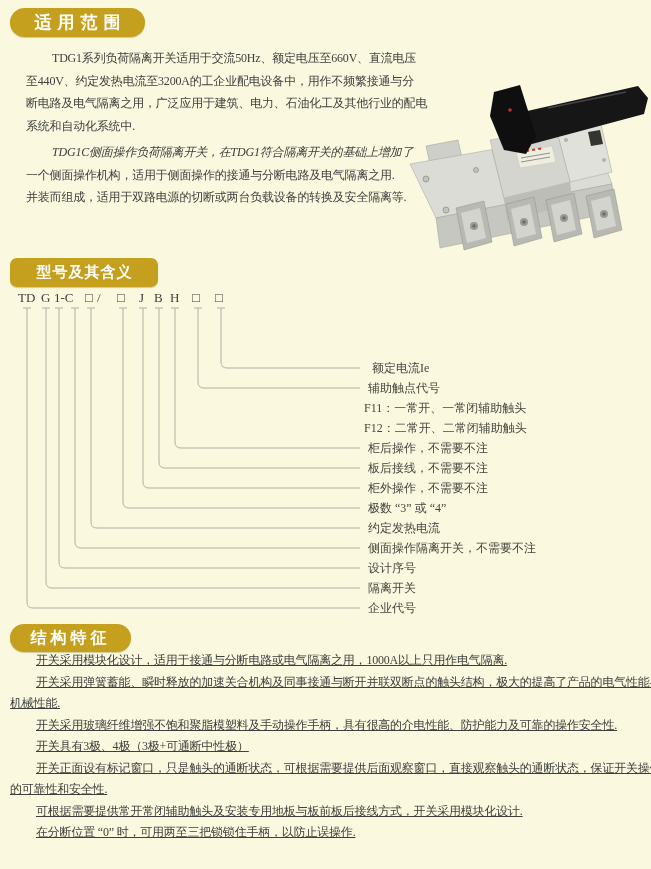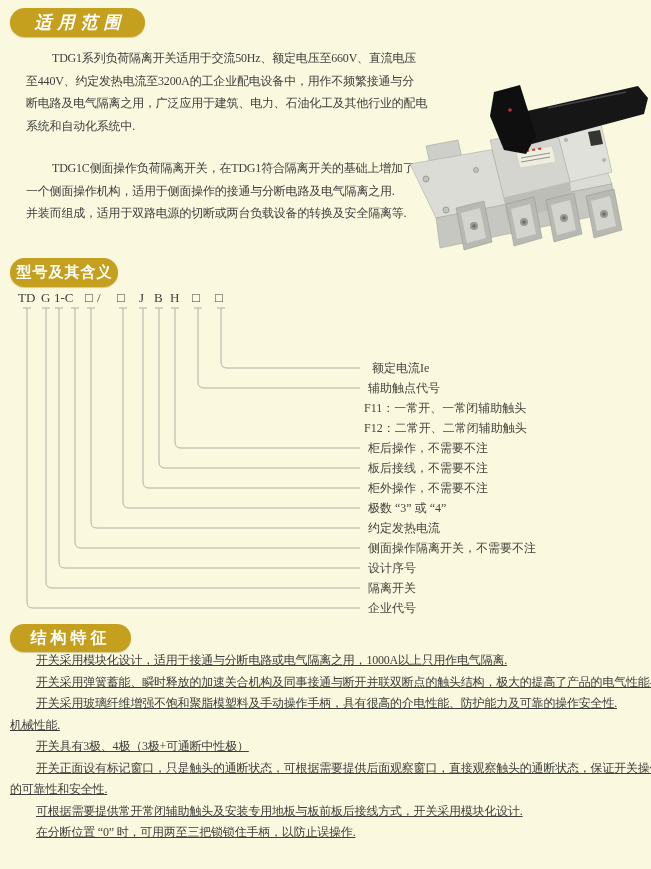--- a/index.html
+++ b/index.html
@@ -14,22 +14,22 @@
   .badge{
     position:absolute;
     background:#C4A01E;
     color:#FFFFFF;
     border-radius:15px;
     display:flex;align-items:center;justify-content:center;
     font-family:"Liberation Sans","DejaVu Sans",sans-serif;
     font-weight:bold;
     box-shadow:0 1px 1px rgba(150,120,20,0.35);
   }
-  #badge-scope{left:10px;top:8px;width:135px;height:29px;font-size:17px;letter-spacing:6px;padding-left:6px;box-sizing:border-box;font-style:italic;}
-  #badge-model{left:10px;top:258px;width:108px;height:29px;font-size:15px;letter-spacing:1px;padding-left:1px;box-sizing:border-box;}
+  #badge-scope{left:10px;top:8px;width:135px;height:29px;font-size:17px;letter-spacing:6px;padding-left:6px;box-sizing:border-box;}
+  #badge-model{left:10px;top:258px;width:148px;height:29px;font-size:15px;letter-spacing:1px;padding-left:1px;box-sizing:border-box;border-radius:7px;}
   #badge-features{left:10px;top:624px;width:121px;height:28px;font-size:16px;letter-spacing:4px;padding-left:0;box-sizing:border-box;}
   .txt{position:absolute;font-size:12px;letter-spacing:-0.2px;}
   #scope-text{left:26px;top:47px;width:410px;line-height:22.5px;}
   #features-text{left:10px;top:650px;width:641px;line-height:21.5px;text-decoration:underline;}
   .line{white-space:nowrap;}
   .ind{padding-left:26px;}
   #model-diagram{position:absolute;left:0;top:288px;}
   #product-photo{position:absolute;left:398px;top:58px;}
   .diag-line{stroke:#AFAFA7;stroke-width:1;fill:none;}
   .diag-token{font-family:"Liberation Serif","DejaVu Serif",serif;font-size:13px;fill:#3E3E3C;}
@@ -40,21 +40,21 @@
 
 <div class="badge" id="badge-scope">
   <span>适用范围</span>
 </div>
 
 <div class="txt" id="scope-text">
   <div class="line ind">TDG1系列负荷隔离开关适用于交流50Hz、额定电压至660V、直流电压</div>
   <div class="line">至440V、约定发热电流至3200A的工企业配电设备中，用作不频繁接通与分</div>
   <div class="line">断电路及电气隔离之用，广泛应用于建筑、电力、石油化工及其他行业的配电</div>
   <div class="line">系统和自动化系统中.</div>
-  <div class="line ind" style="margin-top:20px;">TDG1C侧面操作负荷隔离开关，在TDG1符合隔离开关的基础上增加了</div>
+  <div class="line ind" style="margin-top:4px;font-style:italic;">TDG1C侧面操作负荷隔离开关，在TDG1符合隔离开关的基础上增加了</div>
   <div class="line">一个侧面操作机构，适用于侧面操作的接通与分断电路及电气隔离之用.</div>
   <div class="line">并装而组成，适用于双路电源的切断或两台负载设备的转换及安全隔离等.</div>
 </div>
 
 <svg id="product-photo" width="252" height="202" viewBox="0 0 252 202">
 
   <polygon points="28,88 60,82 64,100 32,106" fill="#CFCFC9" stroke="#A5A59F" stroke-width="0.6"></polygon>
 
   <polygon points="12,106 194,74 214,126 38,160" fill="#DCDCD7" stroke="#ABABA5" stroke-width="0.6"></polygon>
 
@@ -172,20 +172,20 @@
   </g>
 </svg>
 
 <div class="badge" id="badge-features">
   <span>结构特征</span>
 </div>
 
 <div class="txt" id="features-text">
   <div class="line ind">开关采用模块化设计，适用于接通与分断电路或电气隔离之用，1000A以上只用作电气隔离.</div>
   <div class="line ind">开关采用弹簧蓄能、瞬时释放的加速关合机构及同事接通与断开并联双断点的触头结构，极大的提高了产品的电气性能与</div>
+  <div class="line">机械性能.</div>
   <div class="line ind">开关采用玻璃纤维增强不饱和聚脂模塑料及手动操作手柄，具有很高的介电性能、防护能力及可靠的操作安全性.</div>
-  <div class="line">机械性能.</div>
   <div class="line ind">开关具有3极、4极（3极+可通断中性极）</div>
   <div class="line ind">开关正面设有标记窗口，只是触头的通断状态，可根据需要提供后面观察窗口，直接观察触头的通断状态，保证开关操作</div>
   <div class="line">的可靠性和安全性.</div>
   <div class="line ind">可根据需要提供常开常闭辅助触头及安装专用地板与板前板后接线方式，开关采用模块化设计.</div>
   <div class="line ind">在分断位置 “0” 时，可用两至三把锁锁住手柄，以防止误操作.</div>
 </div>
 
 </body></html>

